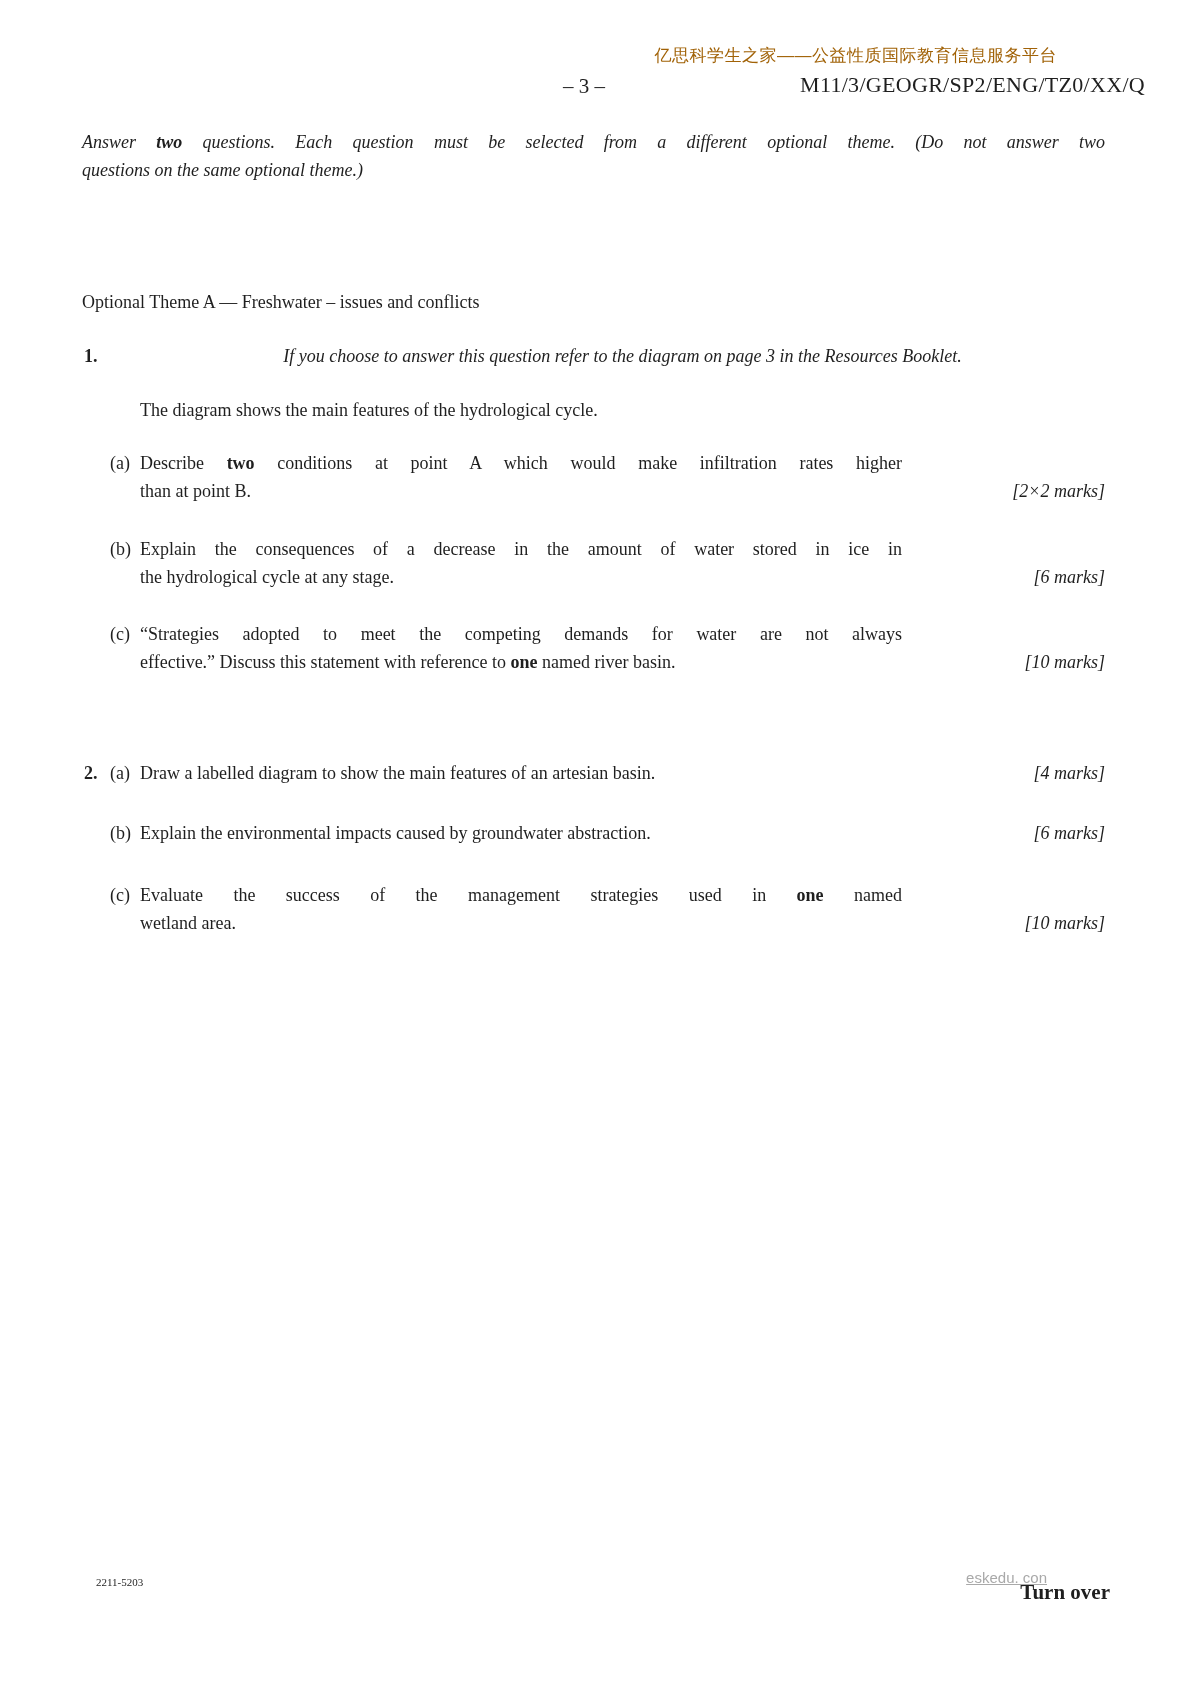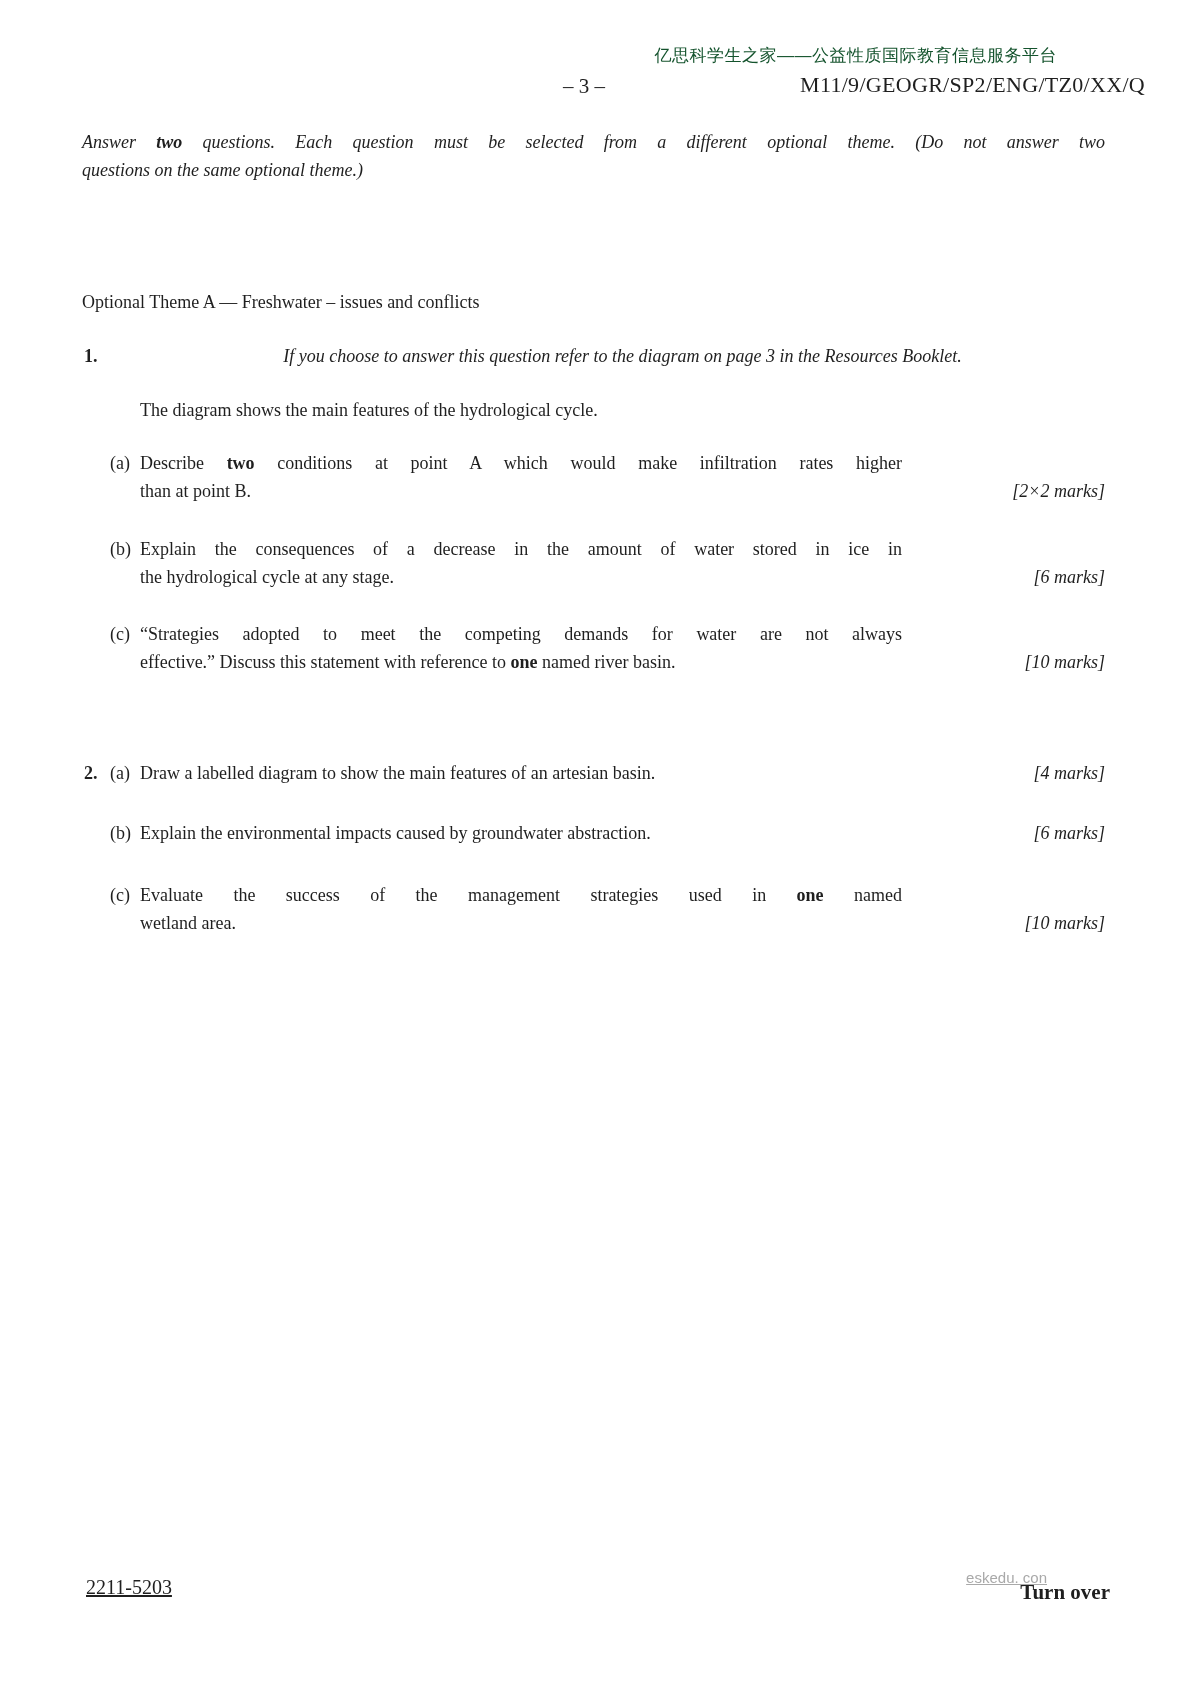--- a/index.html
+++ b/index.html
@@ -11,21 +11,21 @@
     font-family:"Liberation Serif","DejaVu Serif",serif;
     color:#1f1f1f;
     overflow:hidden;
   }
   .abs{position:absolute;}
   .it{font-style:italic;}
   .body-text{font-size:18px;line-height:28px;}
   .wm-cn{
     top:46px;right:134px;
     font-size:17px;line-height:20px;
-    color:#14532d;
+    color:#a16207;
     font-family:"Liberation Sans","DejaVu Sans",sans-serif;
     letter-spacing:0.5px;
     text-align:center;
   }
   .pageno{top:74px;left:563px;font-size:21px;}
   .code{top:72px;right:46px;font-size:22px;letter-spacing:0.3px;}
   .para{left:82px;width:1023px;}
   .inst1{top:128px;}
   .inst2{top:209px;}
   .heading{top:288px;left:82px;font-weight:normal;}
@@ -39,37 +39,37 @@
   .p1c{top:620px;}
   .p2a{top:759px;}
   .p2b{top:819px;}
   .p2c{top:881px;}
   .q2num{position:absolute;left:-26px;top:0;font-weight:bold;}
   .pletter{position:absolute;left:0;top:0;}
   .ptext{margin-left:30px;width:762px;}
   .pmarks{position:absolute;right:0;bottom:0;font-style:italic;line-height:28px;}
   .tline{line-height:28px;}
   .jl{text-align:justify;text-align-last:justify;}
-  .foot-ref{left:86px;top:1576px;font-size:20px;text-decoration:underline;}
+  .foot-ref{left:96px;top:1576px;font-size:11px;}
   .wm-esk{
     right:144px;top:1569px;
     font-size:15px;color:#a9a9a9;
     font-family:"Liberation Sans","DejaVu Sans",sans-serif;
     text-decoration:underline;
   }
   .turnover{right:81px;top:1580px;font-size:21px;font-weight:bold;}
 </style>
 </head>
 <body>
 
 <div class="page">
 
   <div class="abs wm-cn">亿思科学生之家——公益性质国际教育信息服务平台</div>
   <div class="abs pageno">– 3 –</div>
-  <div class="abs code">M11/9/GEOGR/SP2/ENG/TZ0/XX/Q</div>
+  <div class="abs code">M11/3/GEOGR/SP2/ENG/TZ0/XX/Q</div>
 
   <div class="abs para inst1 body-text it">
       <div class="tline jl">Answer <b>two</b> questions.  Each question must be selected from a different optional theme.  (Do not answer two</div>
       <div class="tline">questions on the same optional theme.)</div>
     </div>
 
   <div class="abs heading body-text">Optional Theme A — Freshwater – issues and conflicts</div>
 
   <div class="abs q-intro-row body-text">
     <span class="qnum">1.</span>

